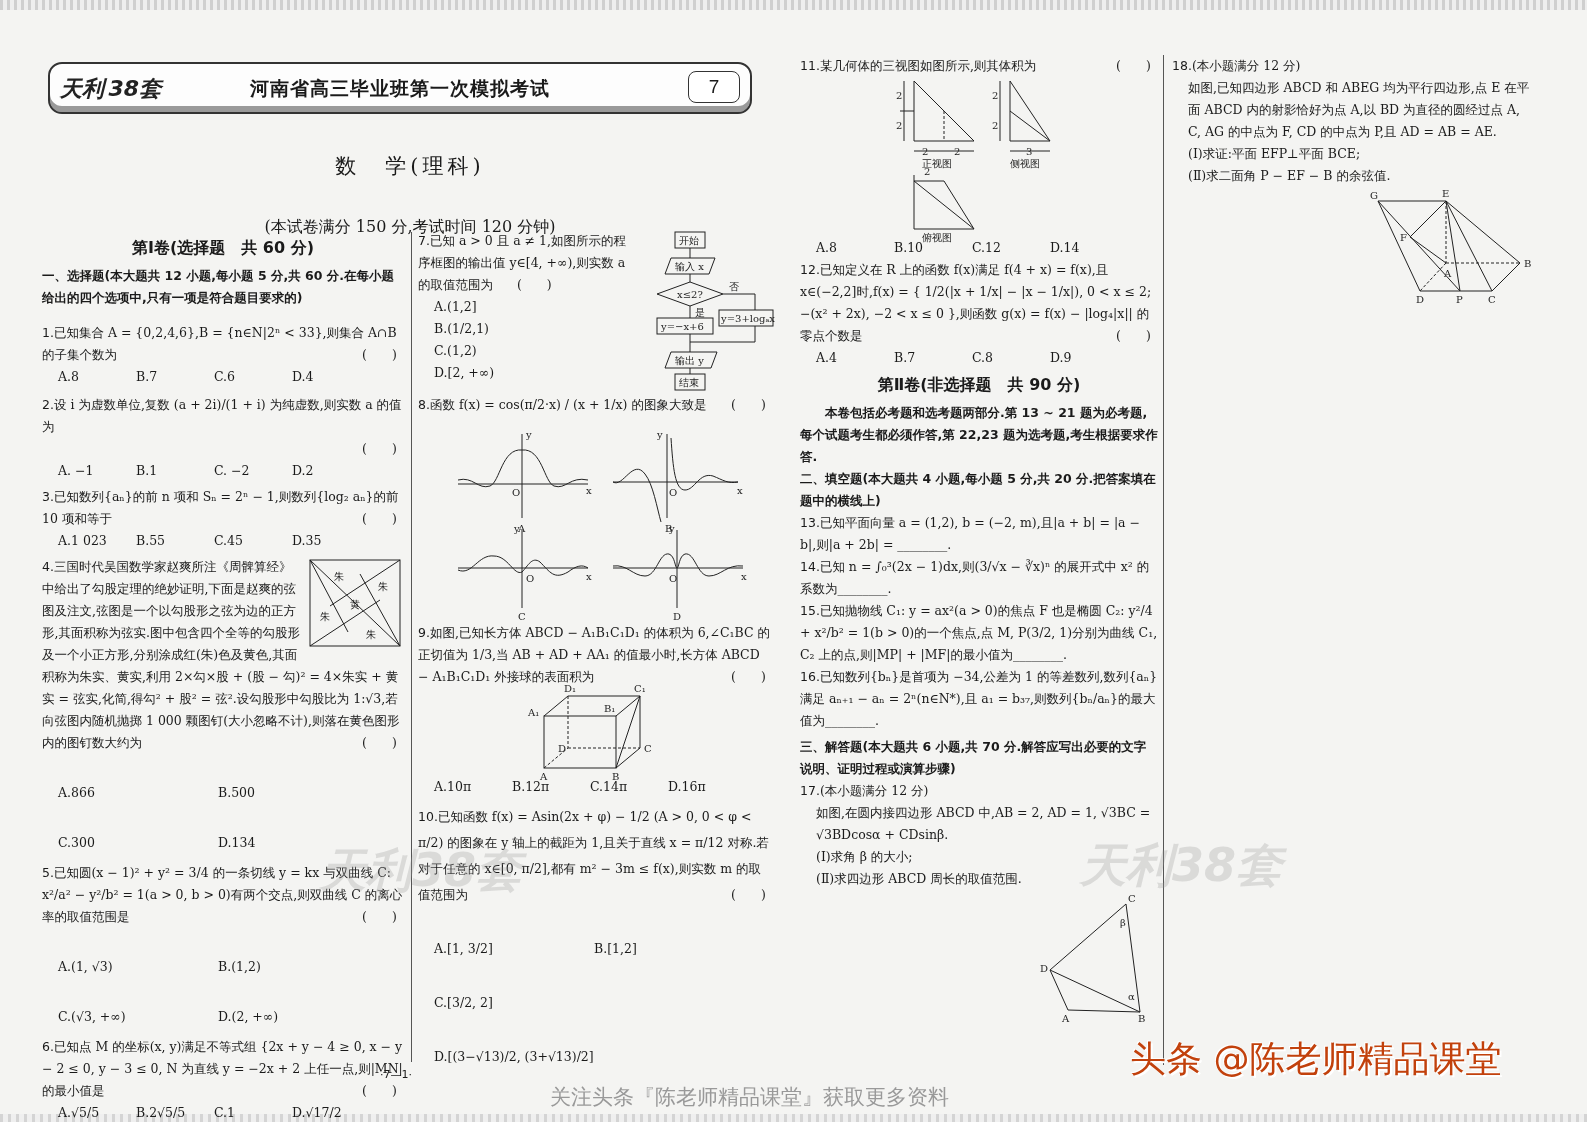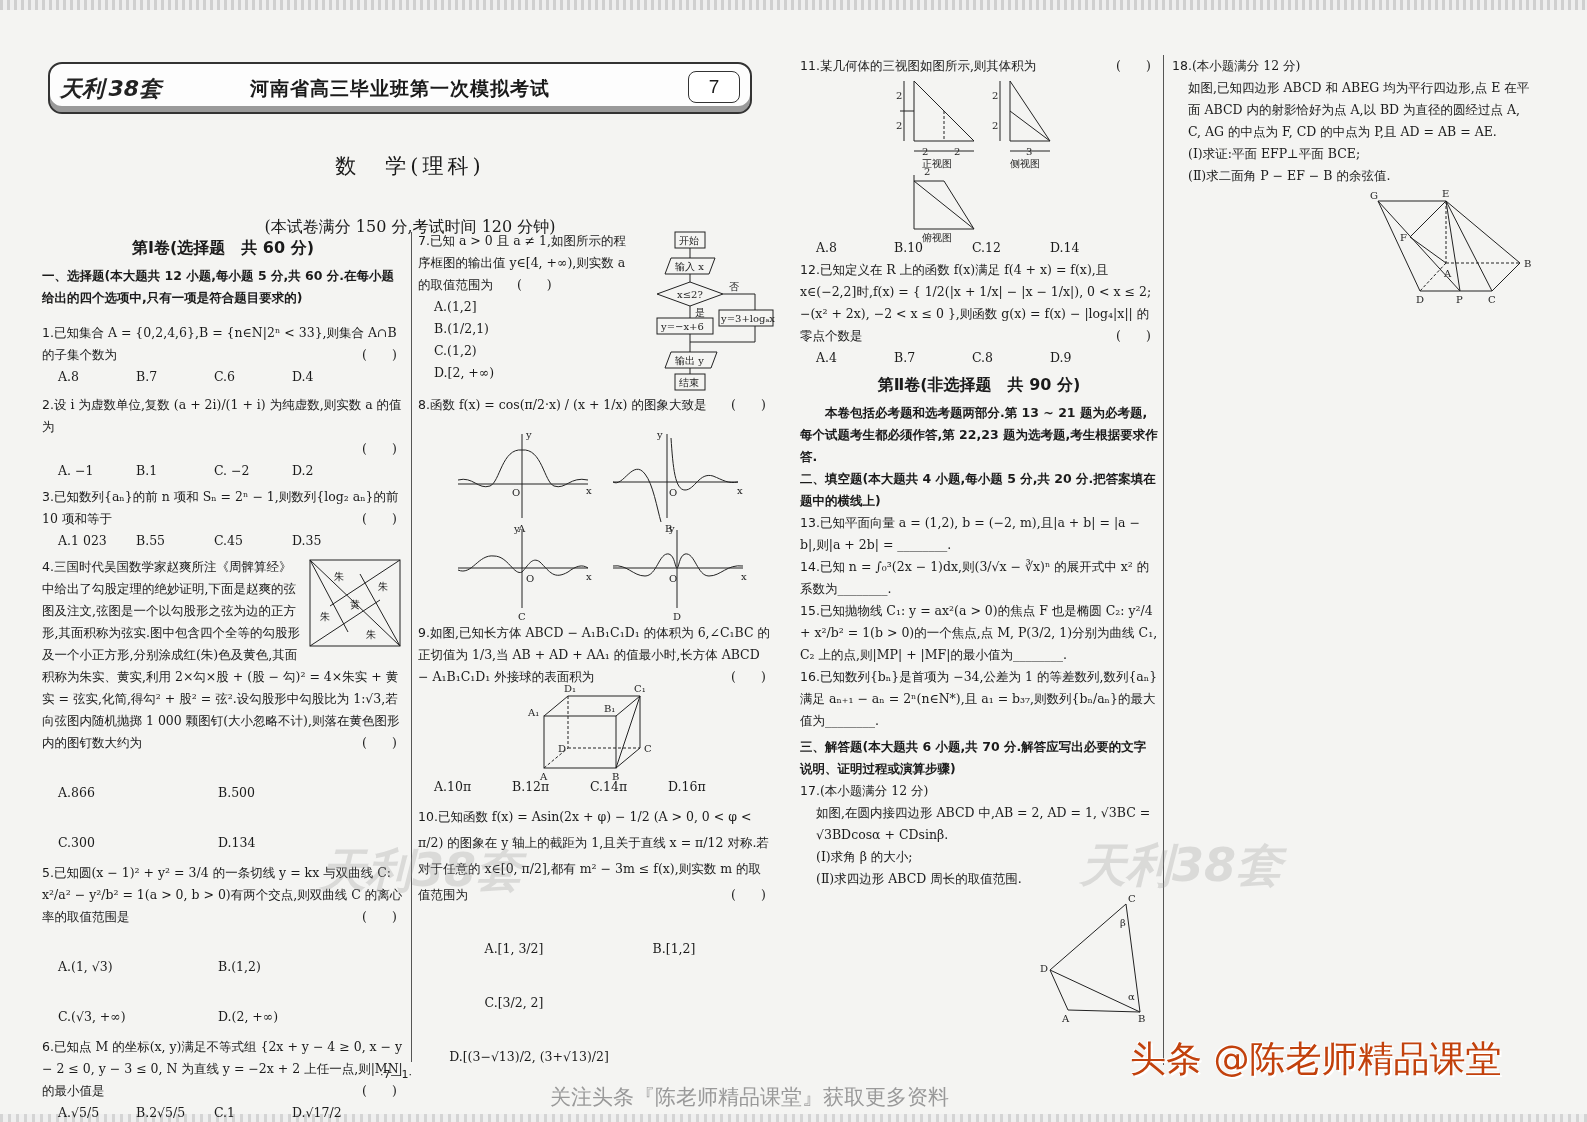--- a/index.html
+++ b/index.html
@@ -252,21 +252,21 @@
       <span>A.10π</span>
         <span>B.12π</span>
         <span>C.14π</span>
         <span>D.16π</span>
     </div>
   </div>
 
   <div class="q" style="margin-top:6px;line-height:26px;">
     <span class="qn">10.</span><span>已知函数 f(x) = Asin(2x + φ) − 1/2 (A &gt; 0, 0 &lt; φ &lt; π/2) 的图象在 y 轴上的截距为 1,且关于直线 x = π/12 对称.若对于任意的 x∈[0, π/2],都有 m² − 3m ≤ f(x),则实数 m 的取值范围为</span>
     <span class="paren">(　　)</span>
-    <div class="opts opts2" style="clear:both;padding-left:16px;flex-wrap:wrap;text-align:center;">
+    <div class="opts opts2" style="clear:both;padding-left:16px;flex-wrap:wrap;">
       <span>A.[1, 3/2]</span>
         <span>B.[1,2]</span>
         <span>C.[3/2, 2]</span>
         <span style="width:190px;">D.[(3−√13)/2, (3+√13)/2]</span>
     </div>
   </div>
 </div>
 
 <div class="abs" style="left:800px;top:55px;width:358px;">
   <div class="q">

